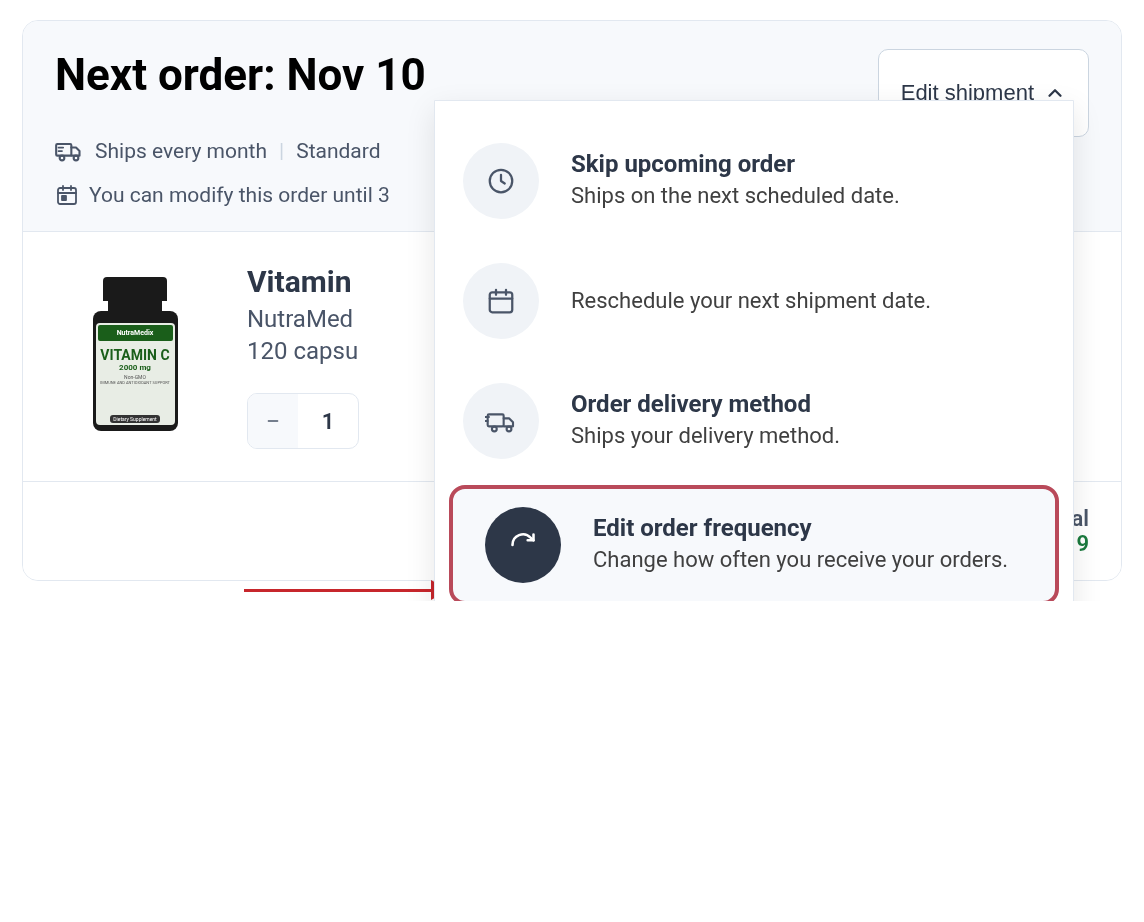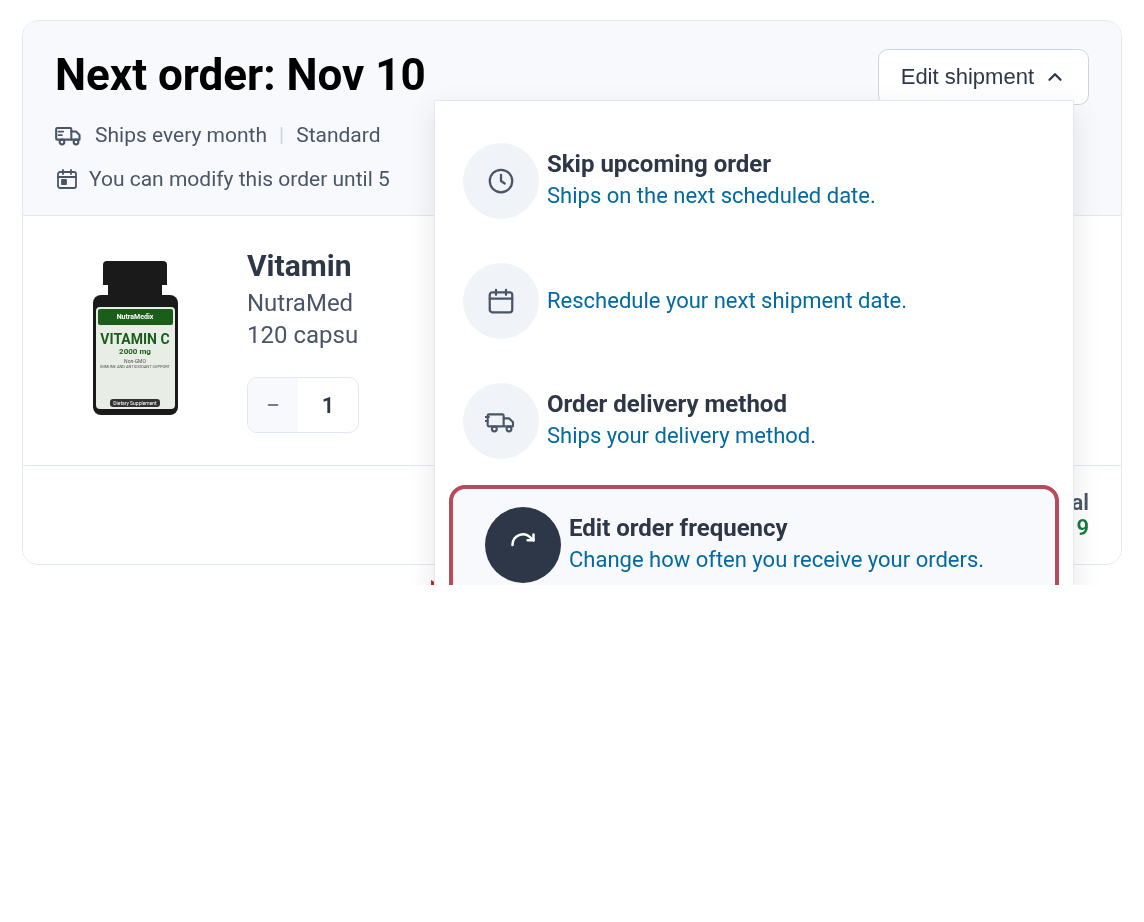--- a/index.html
+++ b/index.html
@@ -37,21 +37,21 @@
     .next-order-title {
       font-size: 44px;
       font-weight: 700;
       color: #000000;
       margin-bottom: 20px;
     }
     .edit-shipment-btn {
       border: 1px solid #cbd5e0;
       border-radius: 10px;
       background: #fff;
-      padding: 14px 22px;
+      padding: 30px 22px;
       font-size: 22px;
       font-weight: 500;
       color: #2d3748;
       display: flex;
       align-items: center;
       gap: 10px;
       cursor: pointer;
     }
     .ships-row {
       display: flex;
@@ -244,21 +244,21 @@
       background: #fff;
       border: 1px solid #e2e8f0;
       border-radius: 0 0 14px 14px;
       box-shadow: 0 10px 30px rgba(0,0,0,0.1);
       z-index: 10;
       padding: 20px 14px 0 14px;
     }
     .menu-item {
       display: flex;
       align-items: center;
-      gap: 8px;
+      gap: 32px;
       padding: 22px 14px;
       border-radius: 16px;
       cursor: pointer;
     }
     .menu-item.highlighted {
       border: 4px solid #b94a5a;
       background: #f7f9fc;
       padding: 18px 32px;
       margin: 4px 0;
     }
@@ -280,21 +280,21 @@
       flex: 1;
     }
     .menu-title {
       font-size: 24px;
       font-weight: 700;
       color: #2d3748;
       margin-bottom: 2px;
     }
     .menu-desc {
       font-size: 22px;
-      color: #0369a1;
+      color: #404040;
       line-height: 1.45;
     }
     .cancel-section {
       border-top: 1px solid #e2e8f0;
       margin: 12px -14px 0;
       padding: 28px 28px;
     }
     .cancel-link {
       color: #b94a5a;
       font-size: 24px;
@@ -338,21 +338,21 @@
       <div class="modify-row">
         <span>
           <svg width="24" height="24" viewBox="0 0 24 24" fill="none" stroke="#4a5568" stroke-width="1.8" stroke-linecap="round" stroke-linejoin="round">
             <rect x="3" y="5" width="18" height="16" rx="2"></rect>
             <line x1="3" y1="10" x2="21" y2="10"></line>
             <line x1="8" y1="3" x2="8" y2="7"></line>
             <line x1="16" y1="3" x2="16" y2="7"></line>
             <rect x="7" y="13" width="4" height="4" fill="#4a5568"></rect>
           </svg>
         </span>
-        <span>You can modify this order until 5</span>
+        <span>You can modify this order until 3</span>
       </div>
     </div>
 
     <div class="card-body">
       <div class="product-image">
         <div class="bottle">
           <div class="bottle-cap"></div>
           <div class="bottle-neck"></div>
           <div class="bottle-body">
             <div class="bottle-label">

